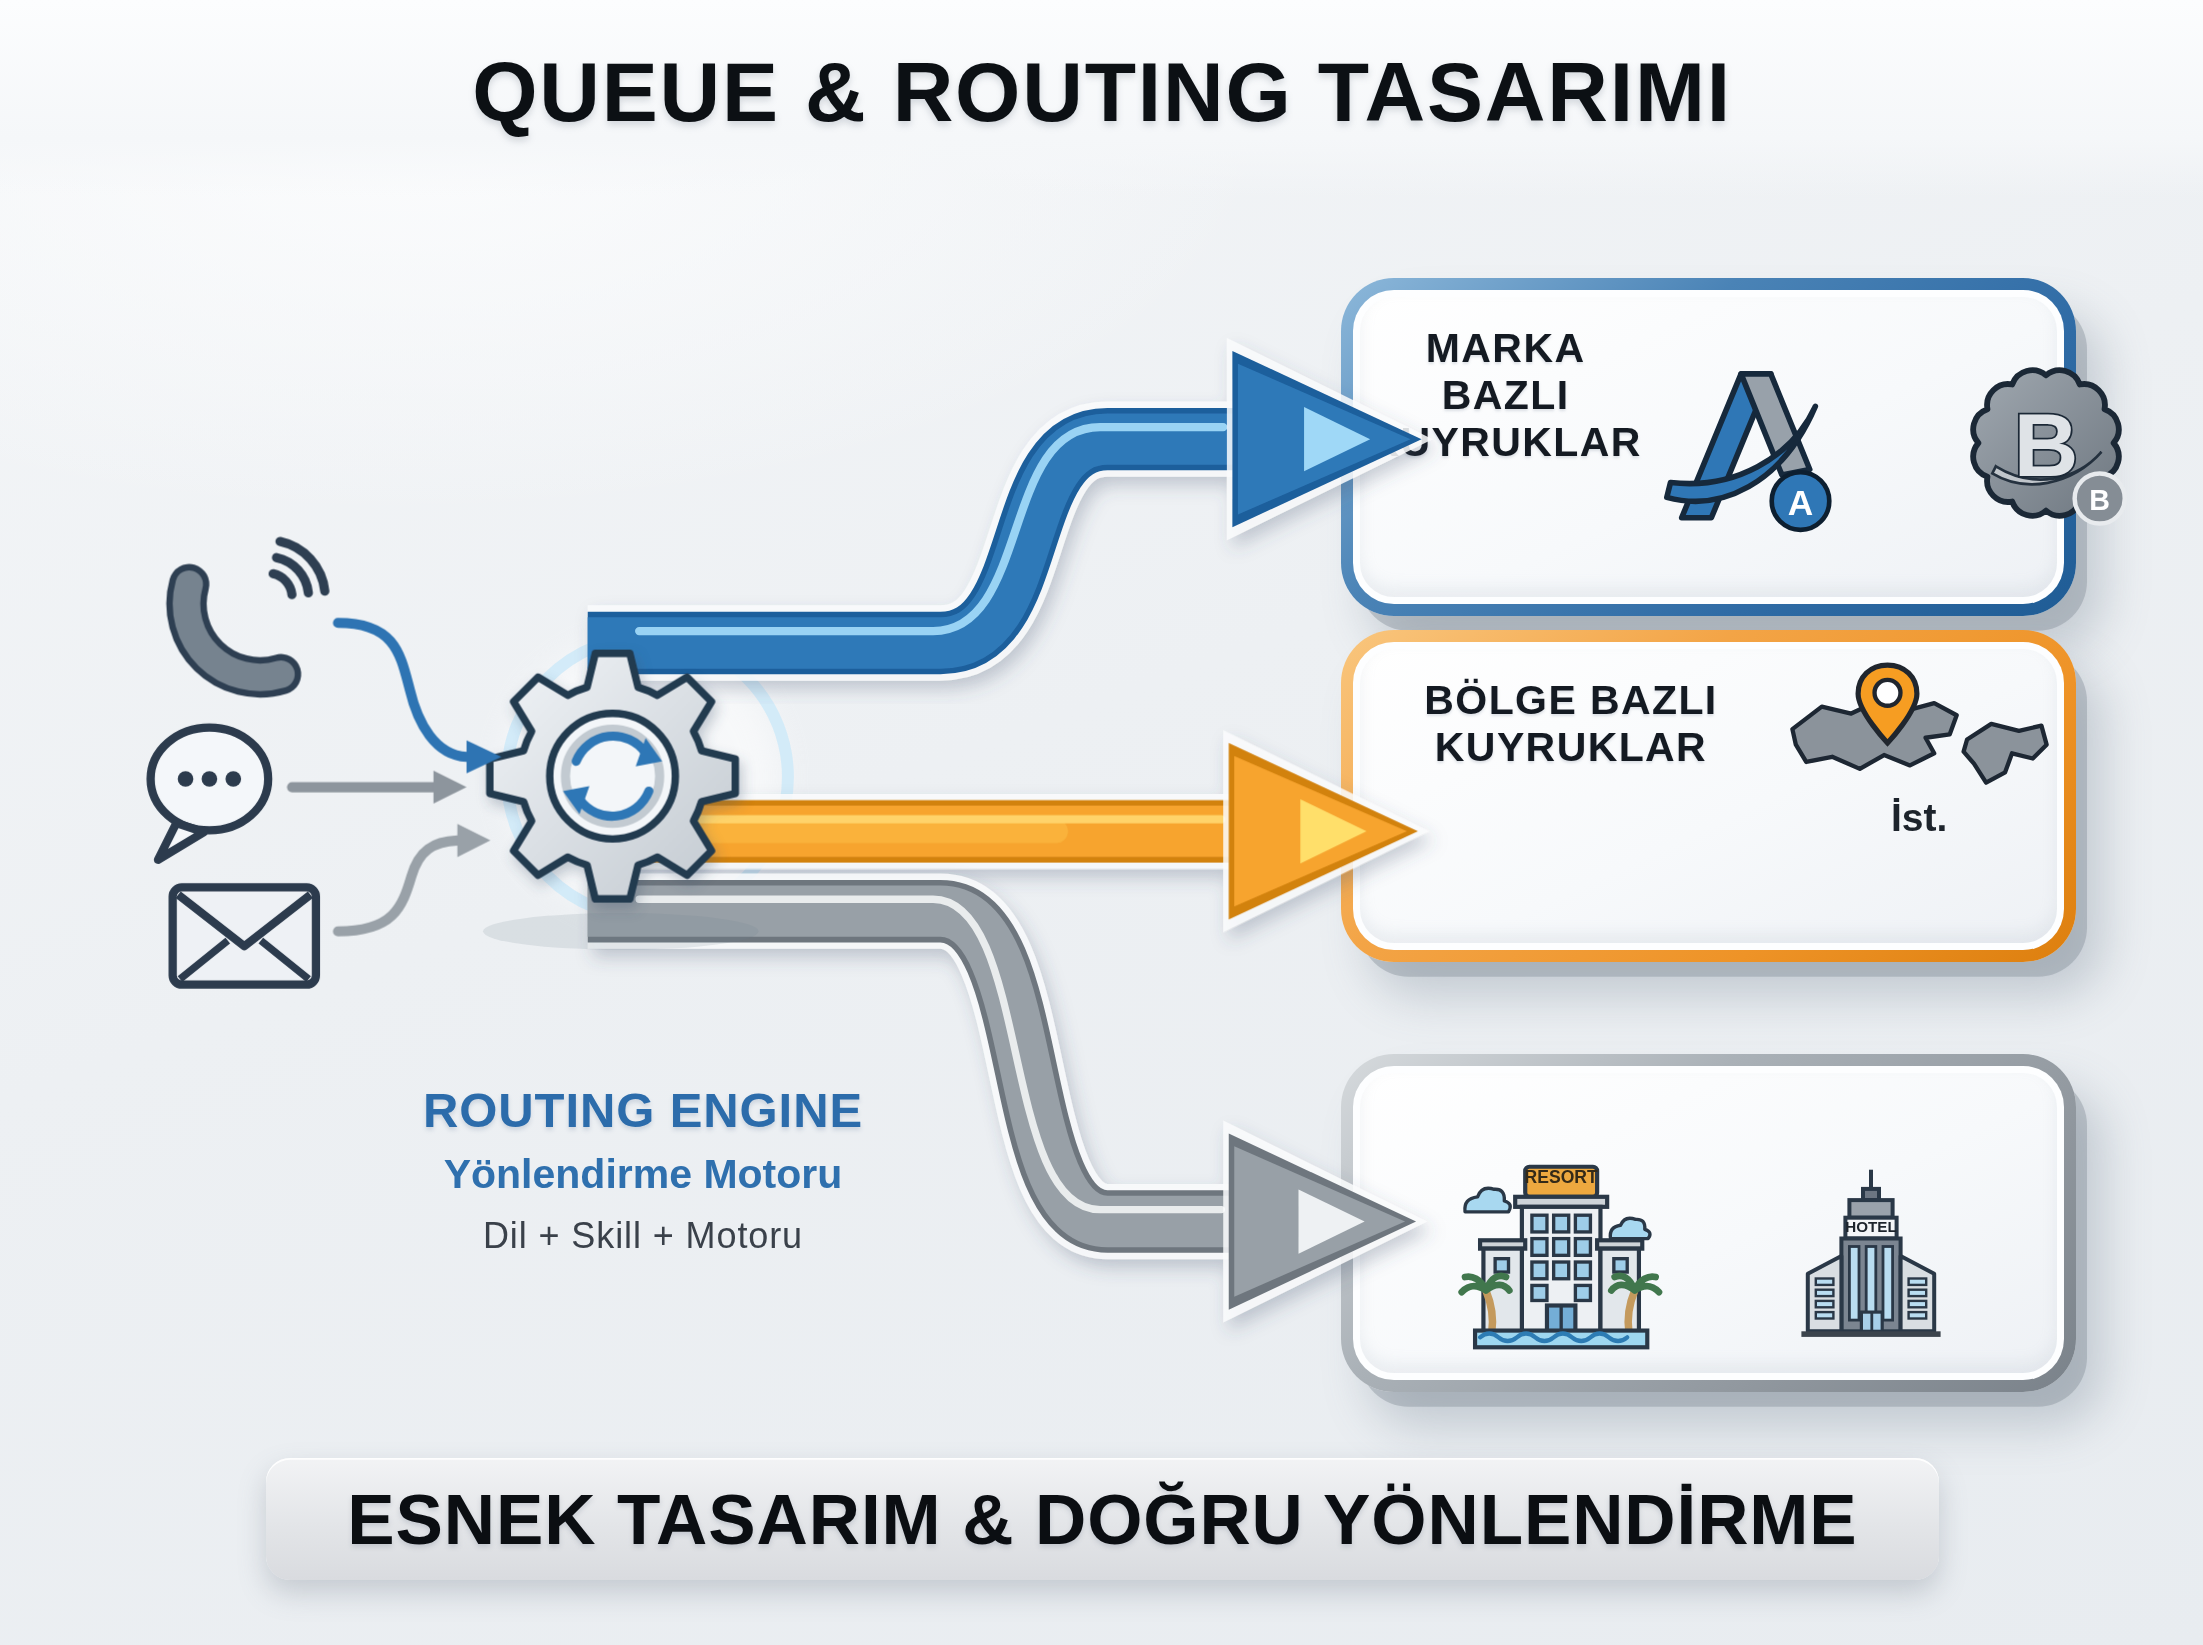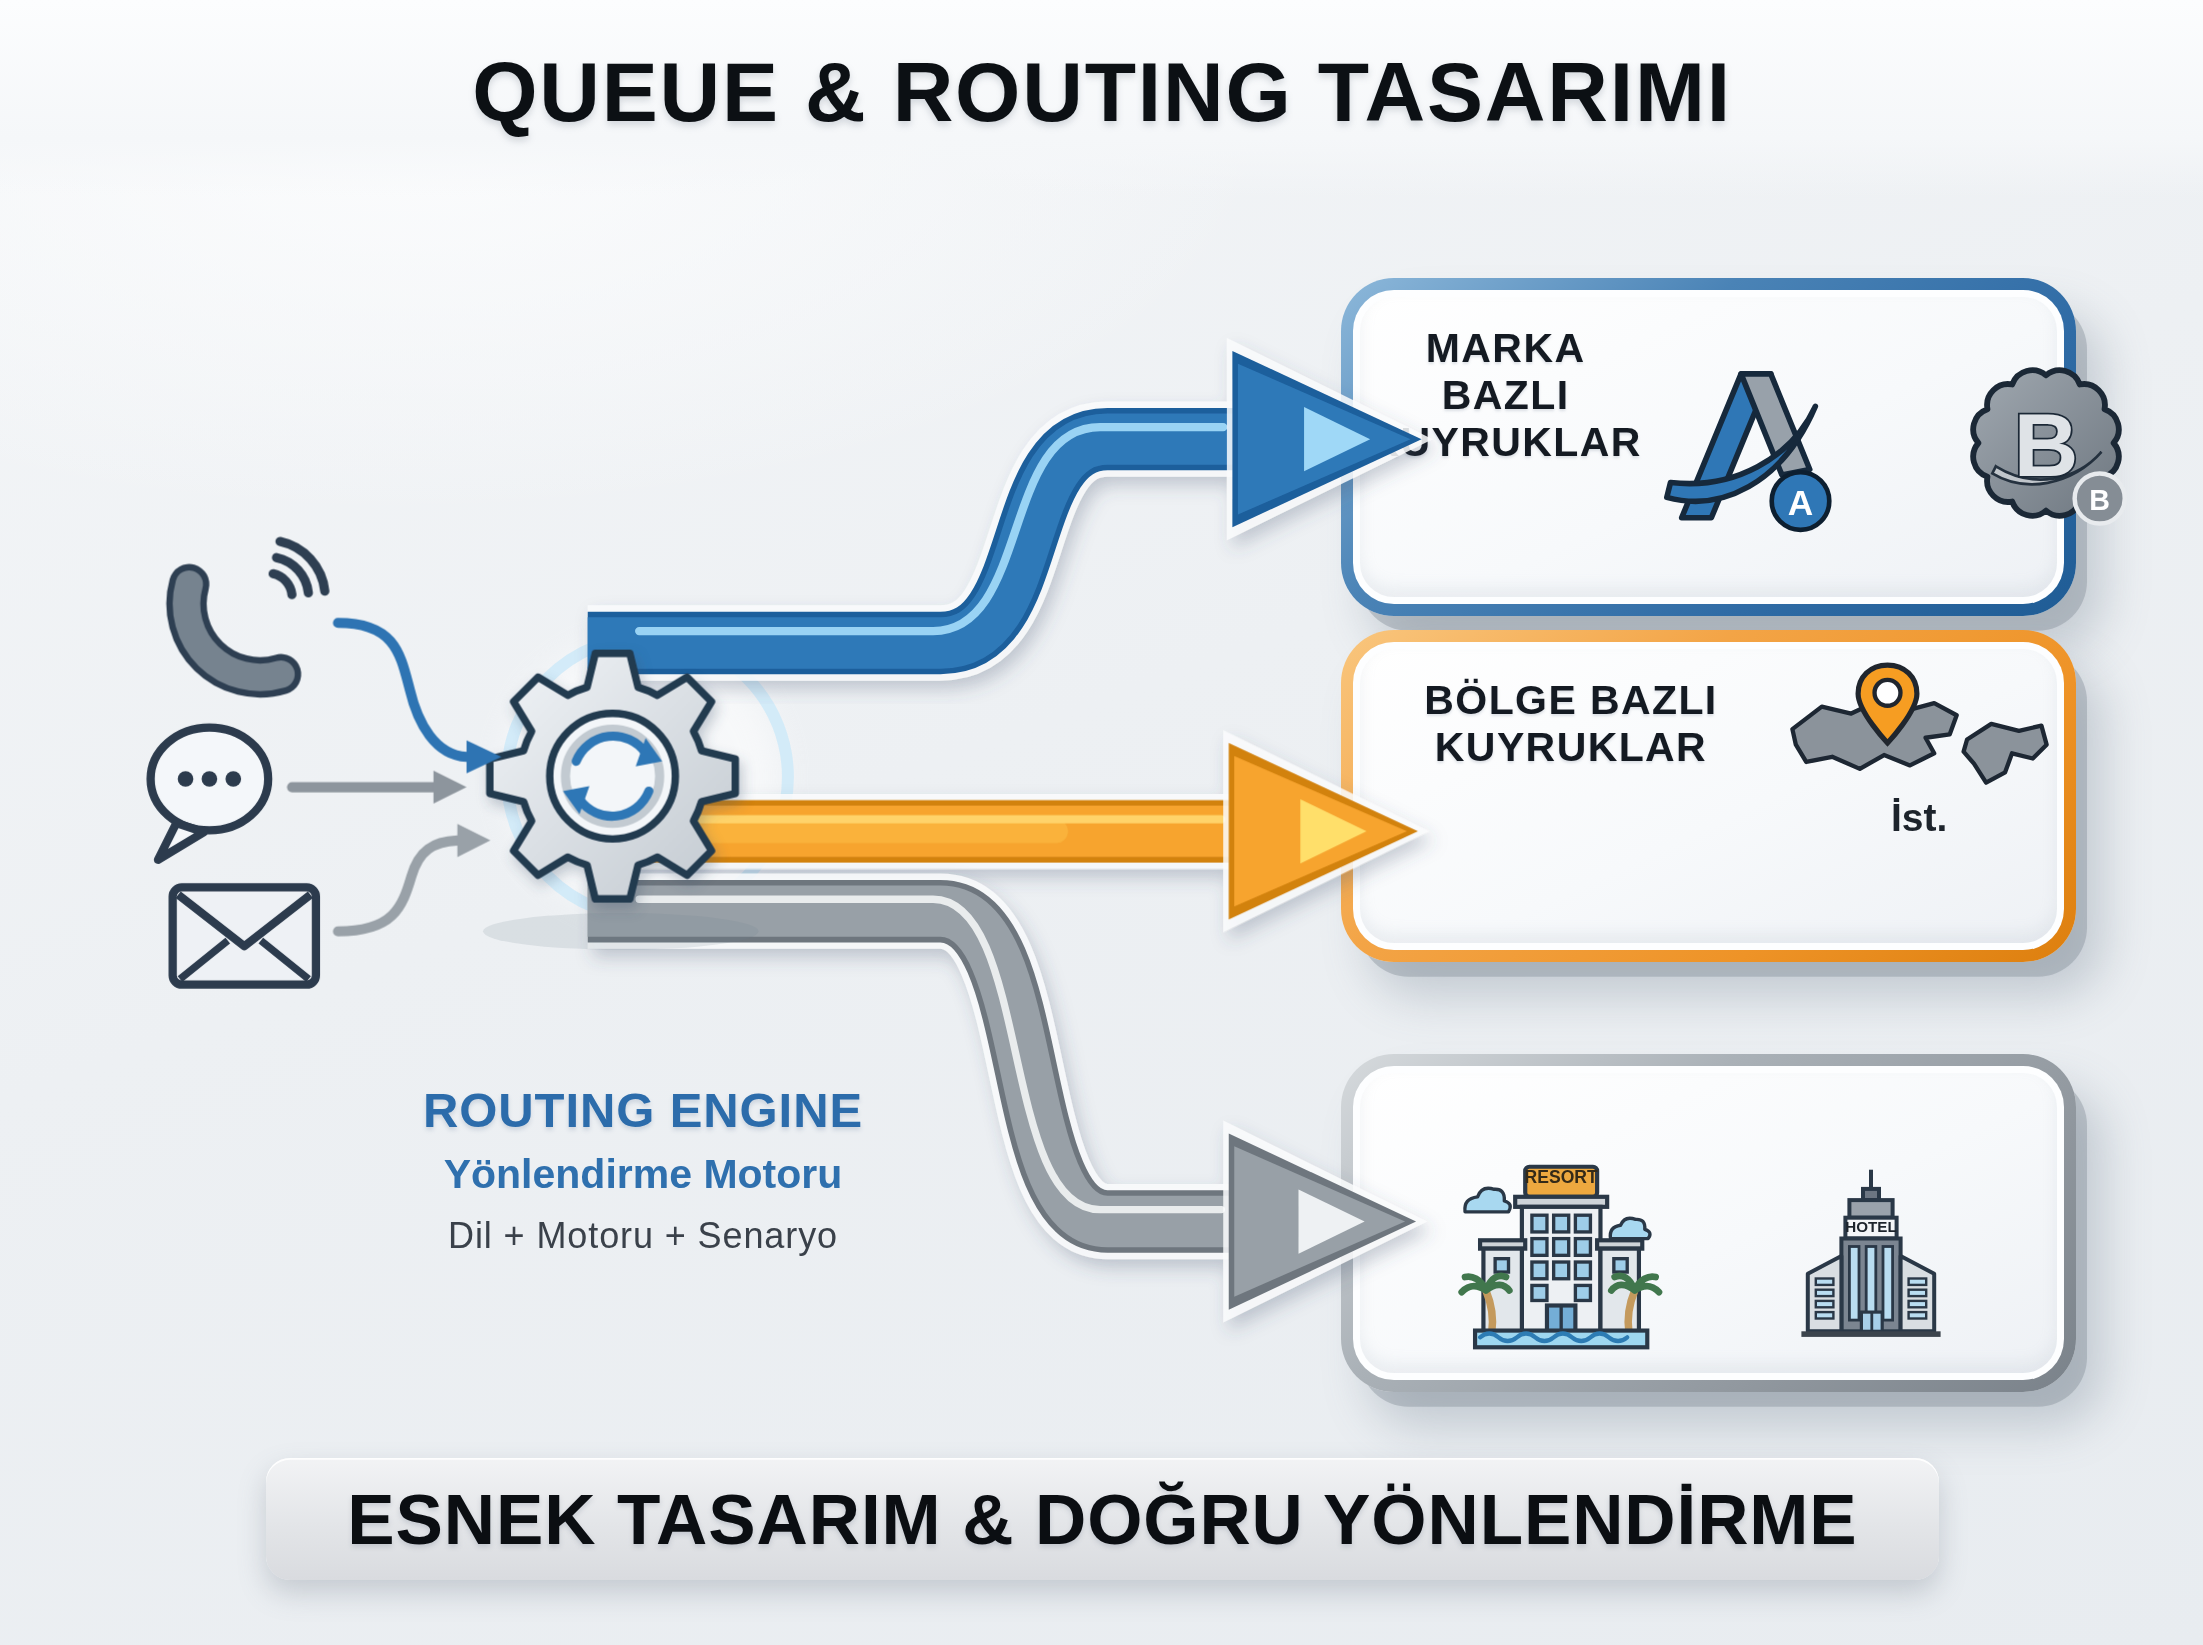--- a/index.html
+++ b/index.html
@@ -290,20 +290,20 @@
     <g>
       <rect x="188" y="966" width="156" height="106" rx="10" fill="#eef1f5" stroke="#2c3b4d" stroke-width="9"></rect>
       <path d="M 194,974 L 266,1030 L 338,974" fill="none" stroke="#2c3b4d" stroke-width="9" stroke-linejoin="round"></path>
       <path d="M 196,1066 L 248,1024 M 336,1066 L 284,1024" fill="none" stroke="#2c3b4d" stroke-width="8"></path>
     </g>
   </svg>
 
   <div class="engine-text">
     <div class="re-title">ROUTING ENGINE</div>
     <div class="re-sub">Yönlendirme Motoru</div>
-    <div class="re-criteria">Dil + Motoru + Senaryo</div>
+    <div class="re-criteria">Dil + Skill + Motoru</div>
   </div>
 
   <div class="banner">
     <span>ESNEK TASARIM &amp; DOĞRU YÖNLENDİRME</span>
   </div>
 </div>
 
 
 </body></html>

